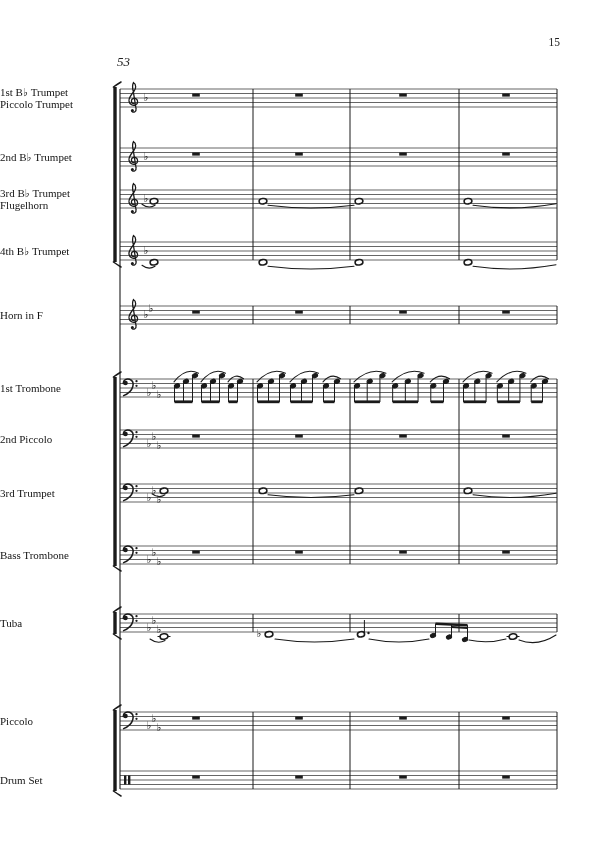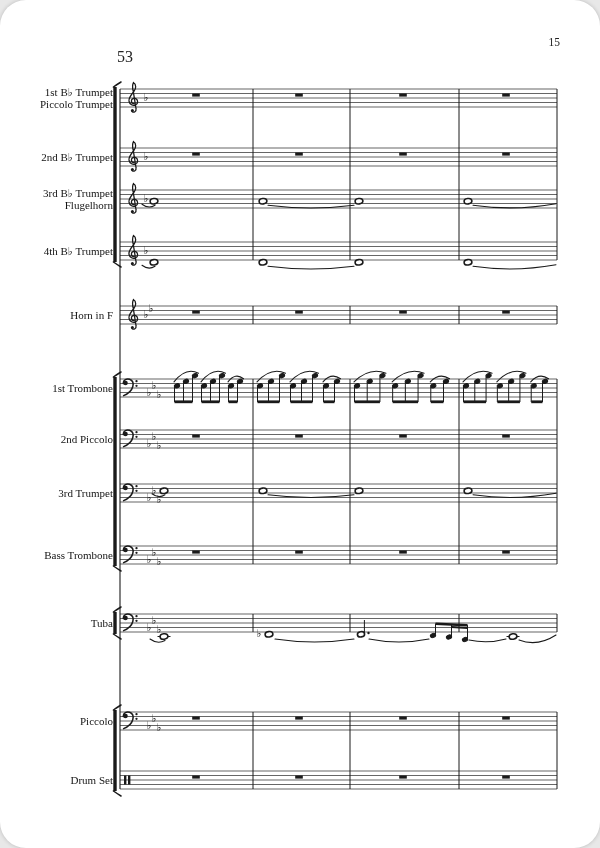--- a/index.html
+++ b/index.html
@@ -5,33 +5,32 @@
   html,body{margin:0;padding:0;background:#e8e8e8;}
   .page{
     position:relative;
     width:600px;height:848px;
     background:#ffffff;
     font-family:"Liberation Serif","DejaVu Serif","DejaVu Sans",serif;
     color:#111;
     overflow:hidden;
     margin:0 auto;
     box-shadow:0 0 4px rgba(0,0,0,.2);
-    border-radius:26px;
   }
   .page-number{
     position:absolute;left:530px;top:36px;width:30px;
     text-align:right;font-size:11.5px;color:#222;
   }
   .measure-number{
-    position:absolute;left:117px;top:48px;
-    font-size:16px;color:#222;
+    position:absolute;left:117px;top:54px;
+    font-size:13px;font-style:italic;color:#222;
   }
   .staff-label{
     position:absolute;left:0;width:113px;
-    text-align:right;font-size:11px;line-height:12px;color:#141414;
+    font-size:11px;line-height:12px;color:#141414;
     white-space:nowrap;
   }
   svg.score{position:absolute;left:0;top:0;}
 </style>
 </head>
 <body>
 
 <div class="page">
 
   <div class="page-number">15</div>

